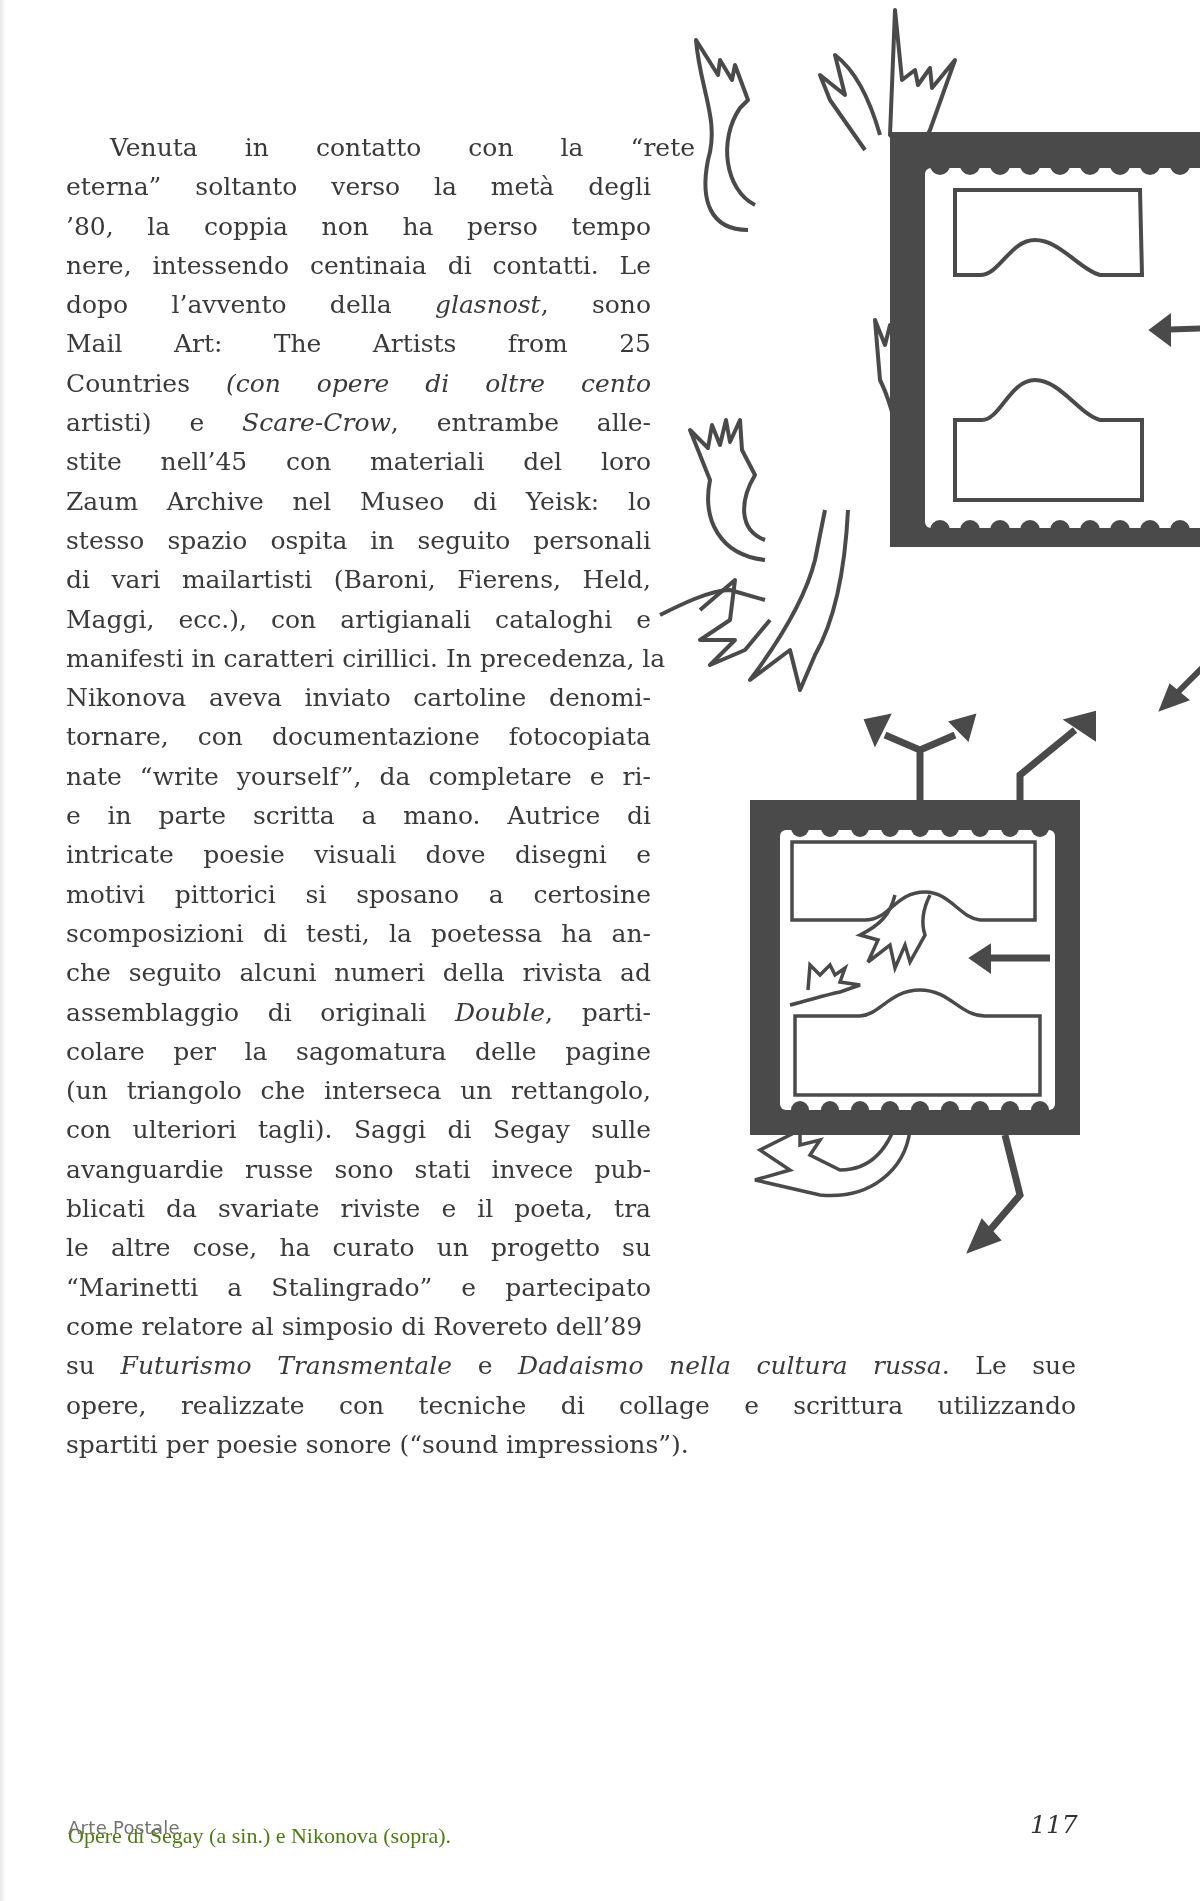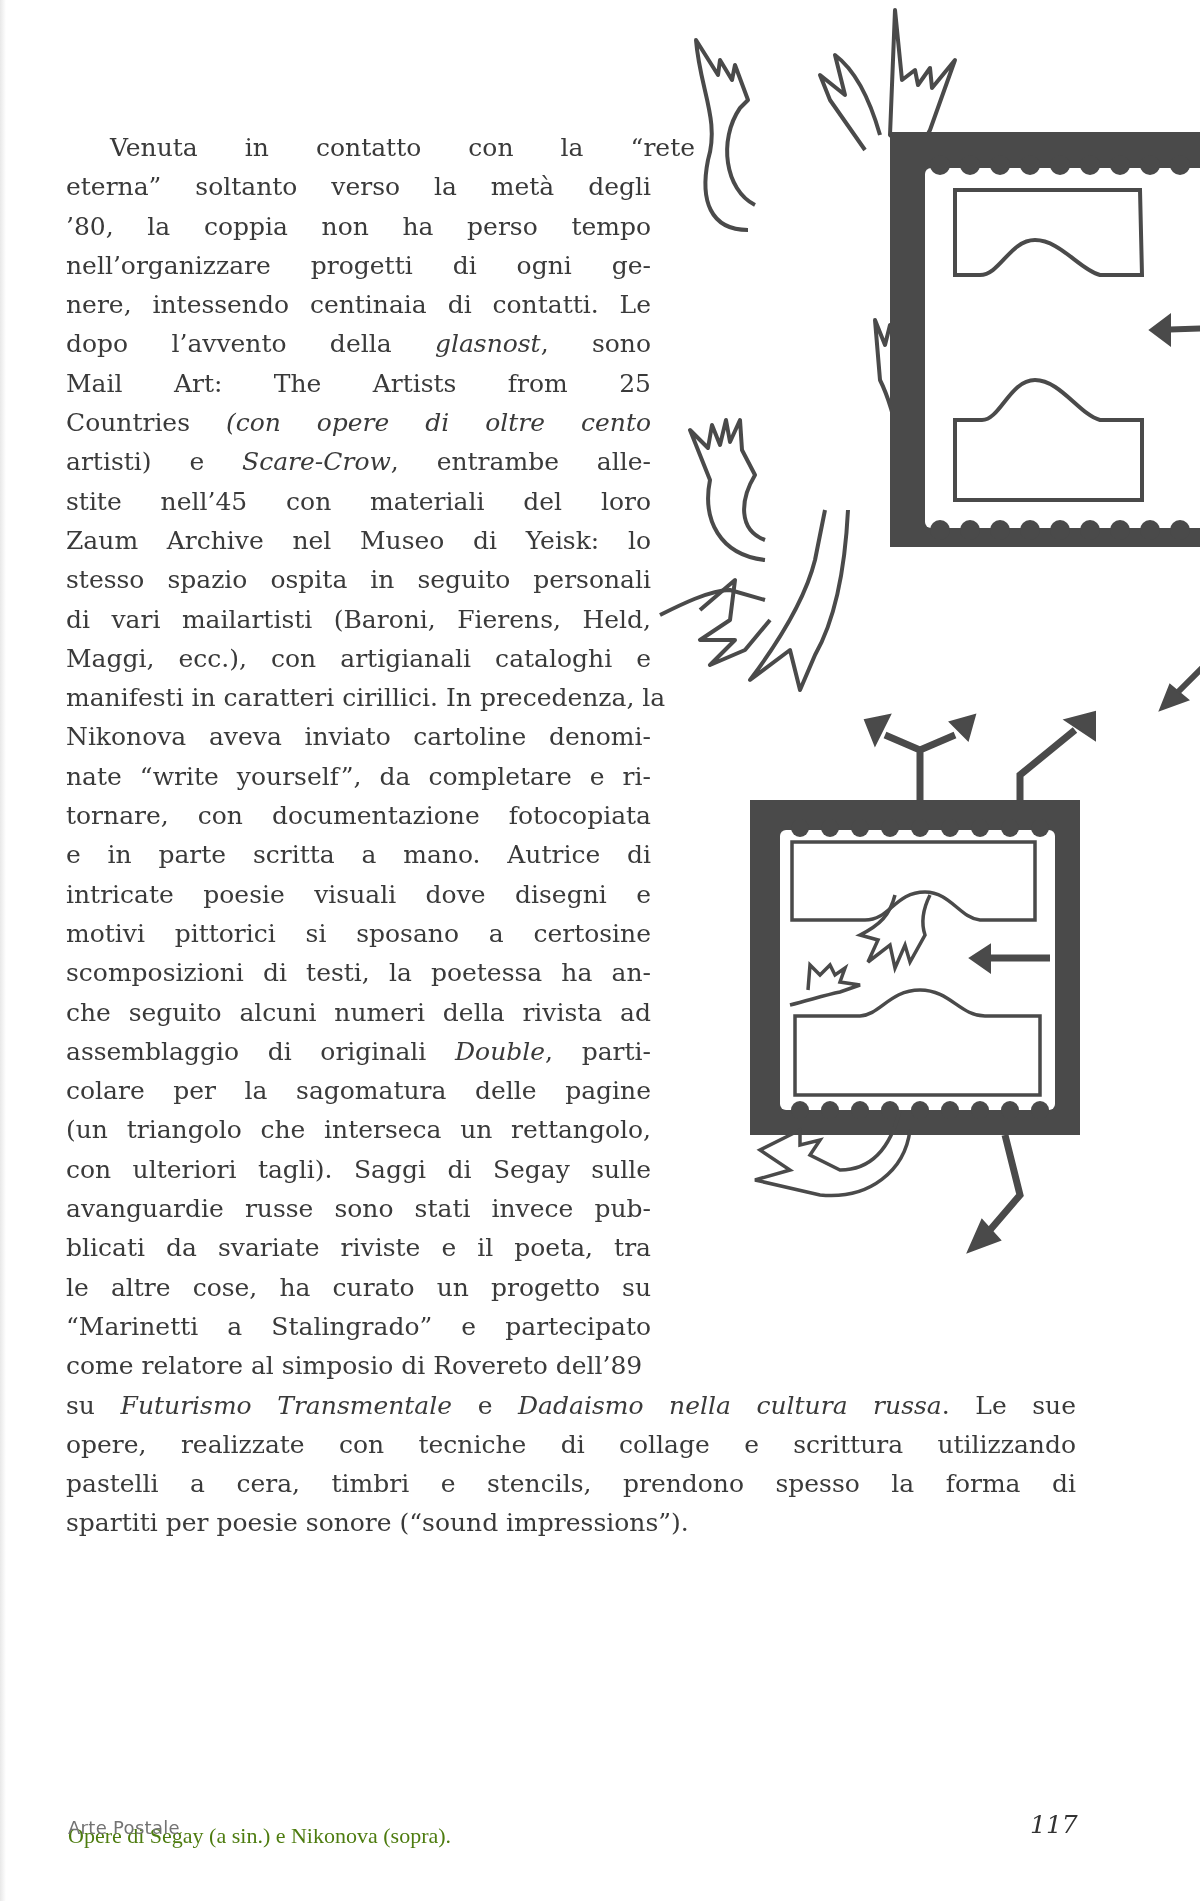--- a/index.html
+++ b/index.html
@@ -27,52 +27,50 @@
 </style>
 </head>
 <body>
 
 <div class="page-edge"></div>
 
 <div class="body-text" id="body">
     <div class="line indent just w1"><span>Venuta in contatto con la “rete</span></div>
     <div class="line just w1"><span>eterna” soltanto verso la metà degli</span></div>
     <div class="line just w1"><span>’80, la coppia non ha perso tempo</span></div>
-    <div class="line just w1"><span>nell’organizzare progetti di ogni ge-</span></div>
     <div class="line just w1"><span>nere, intessendo centinaia di contatti. Le</span></div>
     <div class="line just w1"><span>dopo l’avvento della </span><em>glasnost</em><span>, sono</span></div>
     <div class="line just w1"><span>Mail Art: The Artists from 25</span></div>
     <div class="line just w1"><span>Countries</span><em> (con opere di oltre cento</em></div>
     <div class="line just w1"><span>artisti) e </span><em>Scare-Crow</em><span>, entrambe alle-</span></div>
     <div class="line just w1"><span>stite nell’45 con materiali del loro</span></div>
     <div class="line just w1"><span>Zaum Archive nel Museo di Yeisk: lo</span></div>
     <div class="line just w1"><span>stesso spazio ospita in seguito personali</span></div>
     <div class="line just w1"><span>di vari mailartisti (Baroni, Fierens, Held,</span></div>
     <div class="line just w1"><span>Maggi, ecc.), con artigianali cataloghi e</span></div>
     <div class="line w2"><span>manifesti in caratteri cirillici. In precedenza, la</span></div>
     <div class="line just w1"><span>Nikonova aveva inviato cartoline denomi-</span></div>
+    <div class="line just w1"><span>tornare, con documentazione fotocopiata</span></div>
     <div class="line just w1"><span>nate “write yourself”, da completare e ri-</span></div>
-    <div class="line just w1"><span>tornare, con documentazione fotocopiata</span></div>
     <div class="line just w1"><span>e in parte scritta a mano. Autrice di</span></div>
     <div class="line just w1"><span>intricate poesie visuali dove disegni e</span></div>
     <div class="line just w1"><span>motivi pittorici si sposano a certosine</span></div>
     <div class="line just w1"><span>scomposizioni di testi, la poetessa ha an-</span></div>
     <div class="line just w1"><span>che seguito alcuni numeri della rivista ad</span></div>
     <div class="line just w1"><span>assemblaggio di originali </span><em>Double</em><span>, parti-</span></div>
     <div class="line just w1"><span>colare per la sagomatura delle pagine</span></div>
     <div class="line just w1"><span>(un triangolo che interseca un rettangolo,</span></div>
     <div class="line just w1"><span>con ulteriori tagli). Saggi di Segay sulle</span></div>
     <div class="line just w1"><span>avanguardie russe sono stati invece pub-</span></div>
     <div class="line just w1"><span>blicati da svariate riviste e il poeta, tra</span></div>
     <div class="line just w1"><span>le altre cose, ha curato un progetto su</span></div>
     <div class="line just w1"><span>“Marinetti a Stalingrado” e partecipato</span></div>
     <div class="line w2"><span>come relatore al simposio di Rovereto dell’89</span></div>
     <div class="line just w4"><span>su </span><em>Futurismo Transmentale</em><span> e </span><em>Dadaismo nella cultura russa</em><span>. Le sue</span></div>
     <div class="line just w4"><span>opere, realizzate con tecniche di collage e scrittura utilizzando</span></div>
-    <div class="line just w4"><span>pastelli a cera, timbri e stencils, prendono spesso la forma di</span></div>
     <div class="line"><span>spartiti per poesie sonore (“sound impressions”).</span></div>
   </div>
 
 <div class="art" style="left:640px; top:0px;">
   <svg width="560" height="740" viewBox="0 0 560 740">
     <g fill="none" stroke="#4a4a4a" stroke-width="4" stroke-linejoin="round">
 
       <path d="M240 135 C230 100 215 70 195 55 L205 95 L180 75 L190 100 L225 150"></path>
       <path d="M250 135 L255 10 L262 80 L275 70 L278 85 L290 68 L292 88 L315 60 L290 130 L275 158 Z"></path>
 

